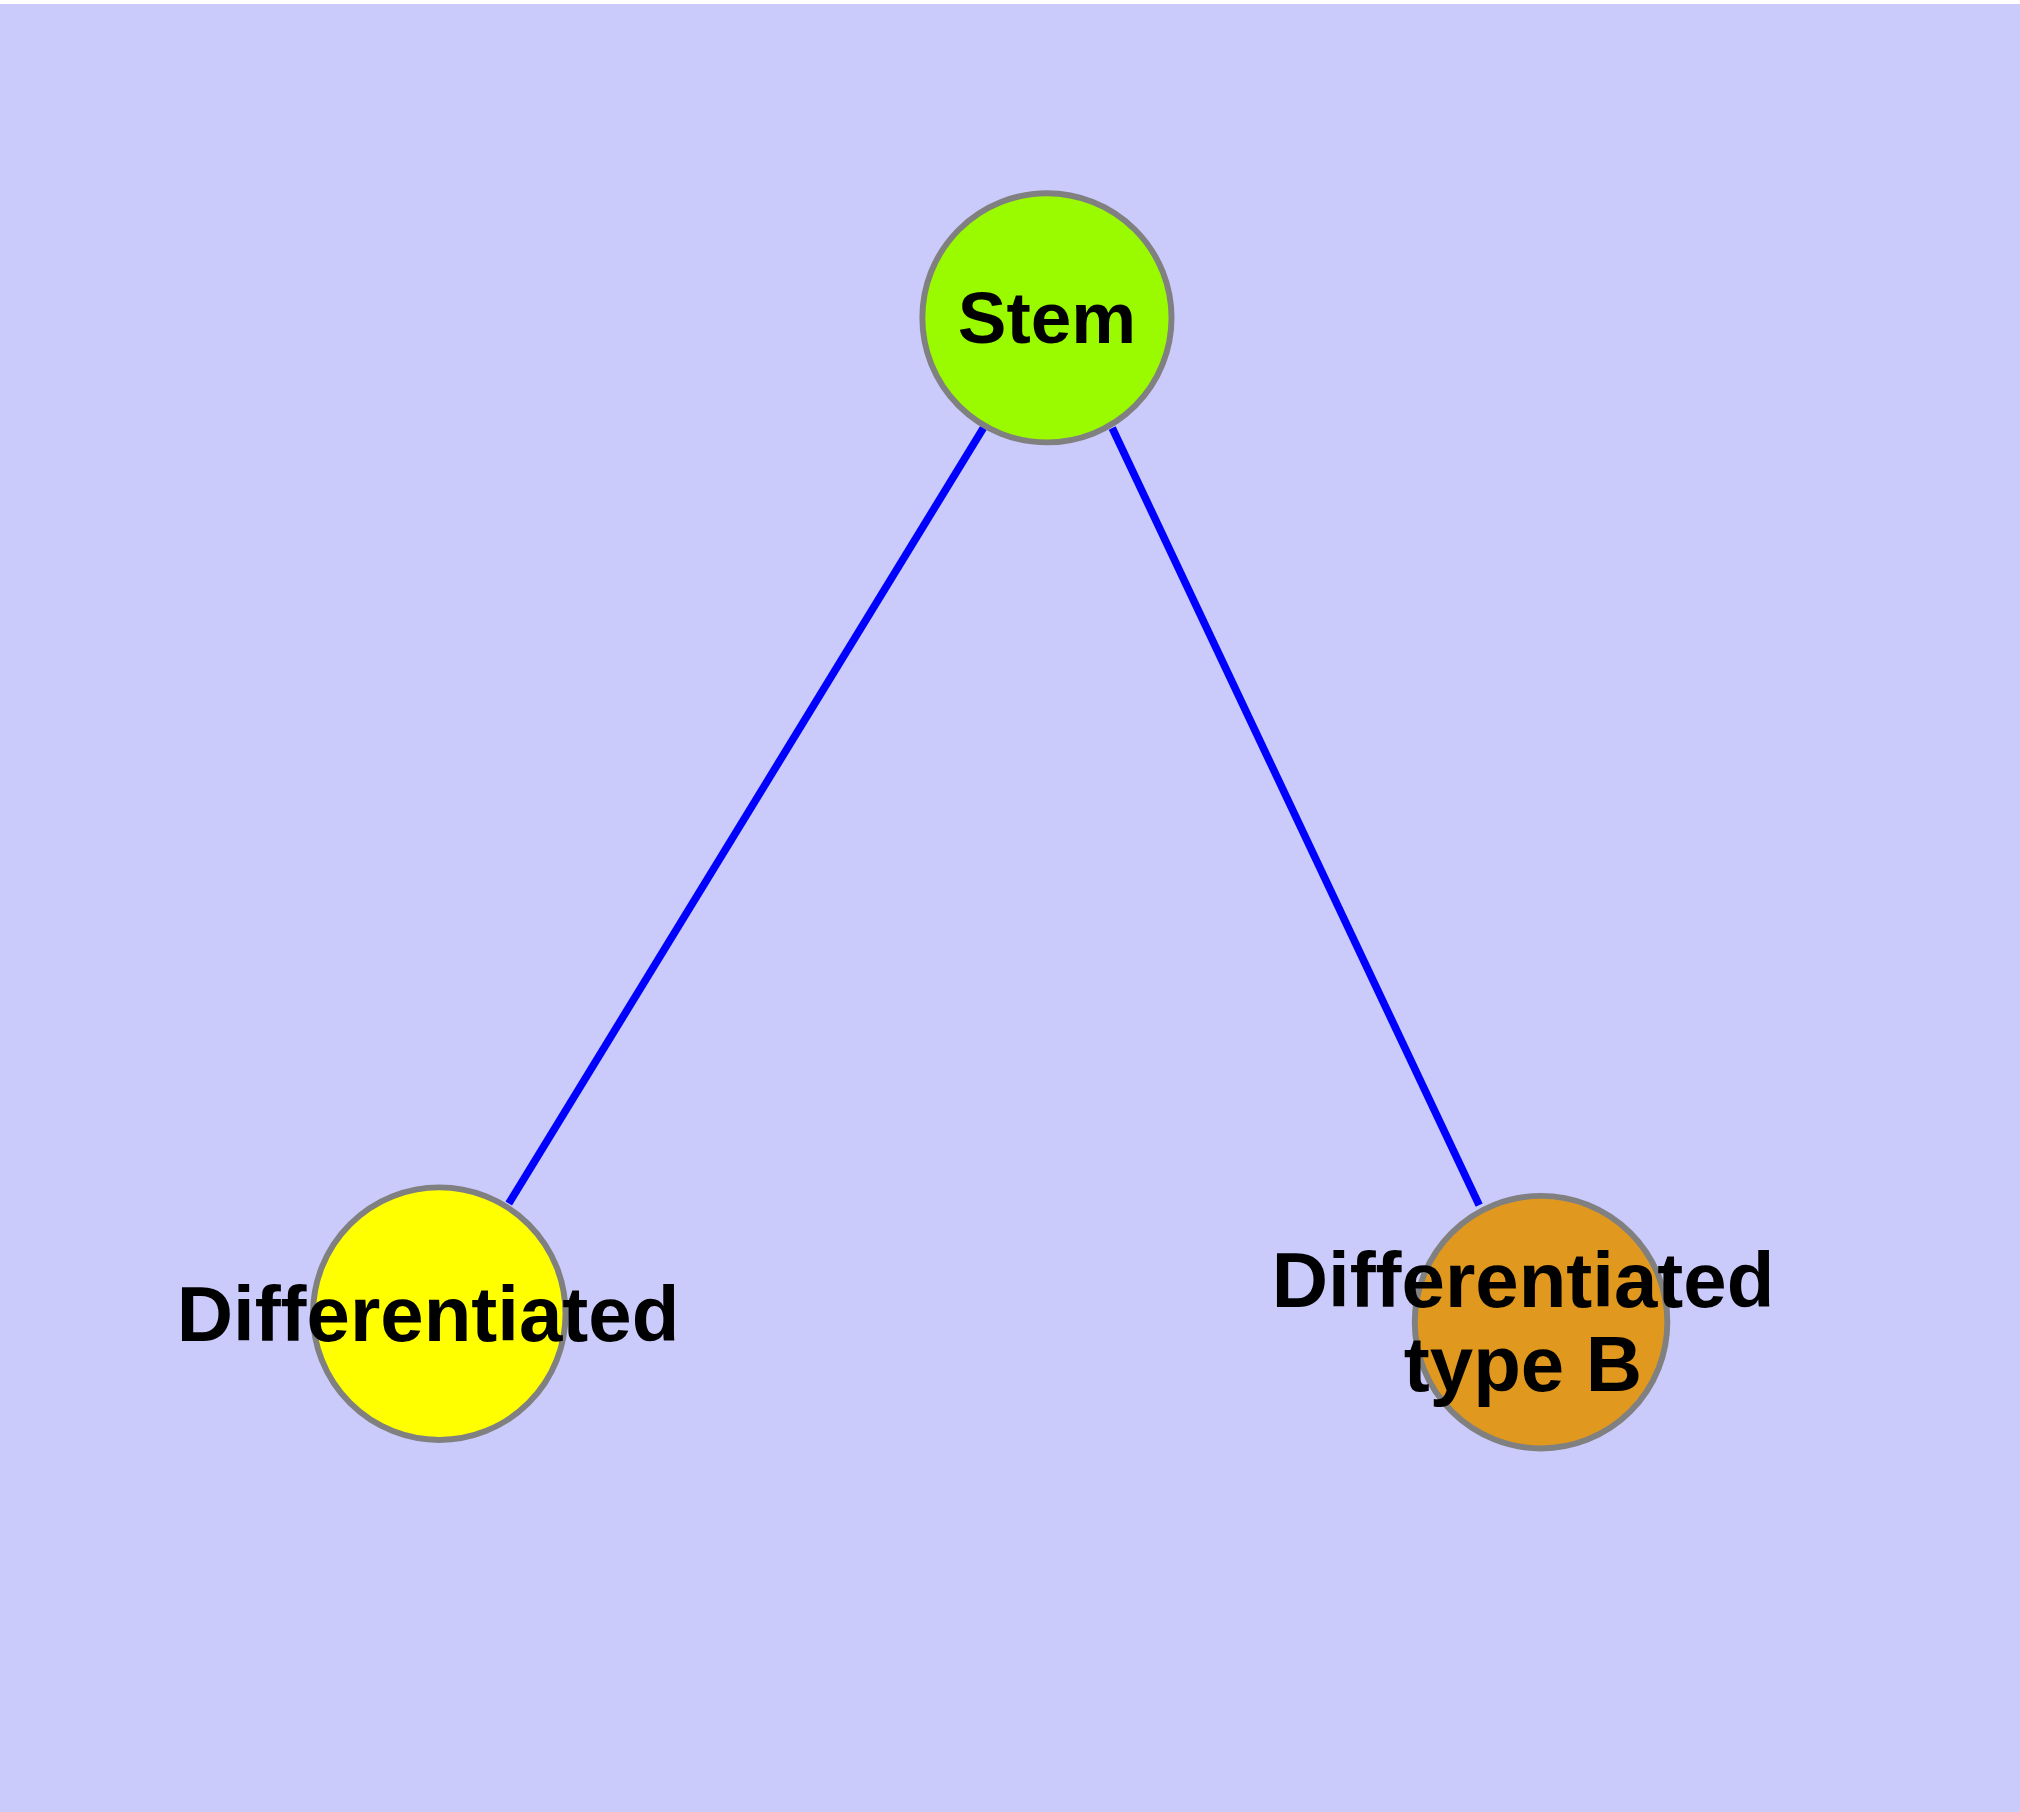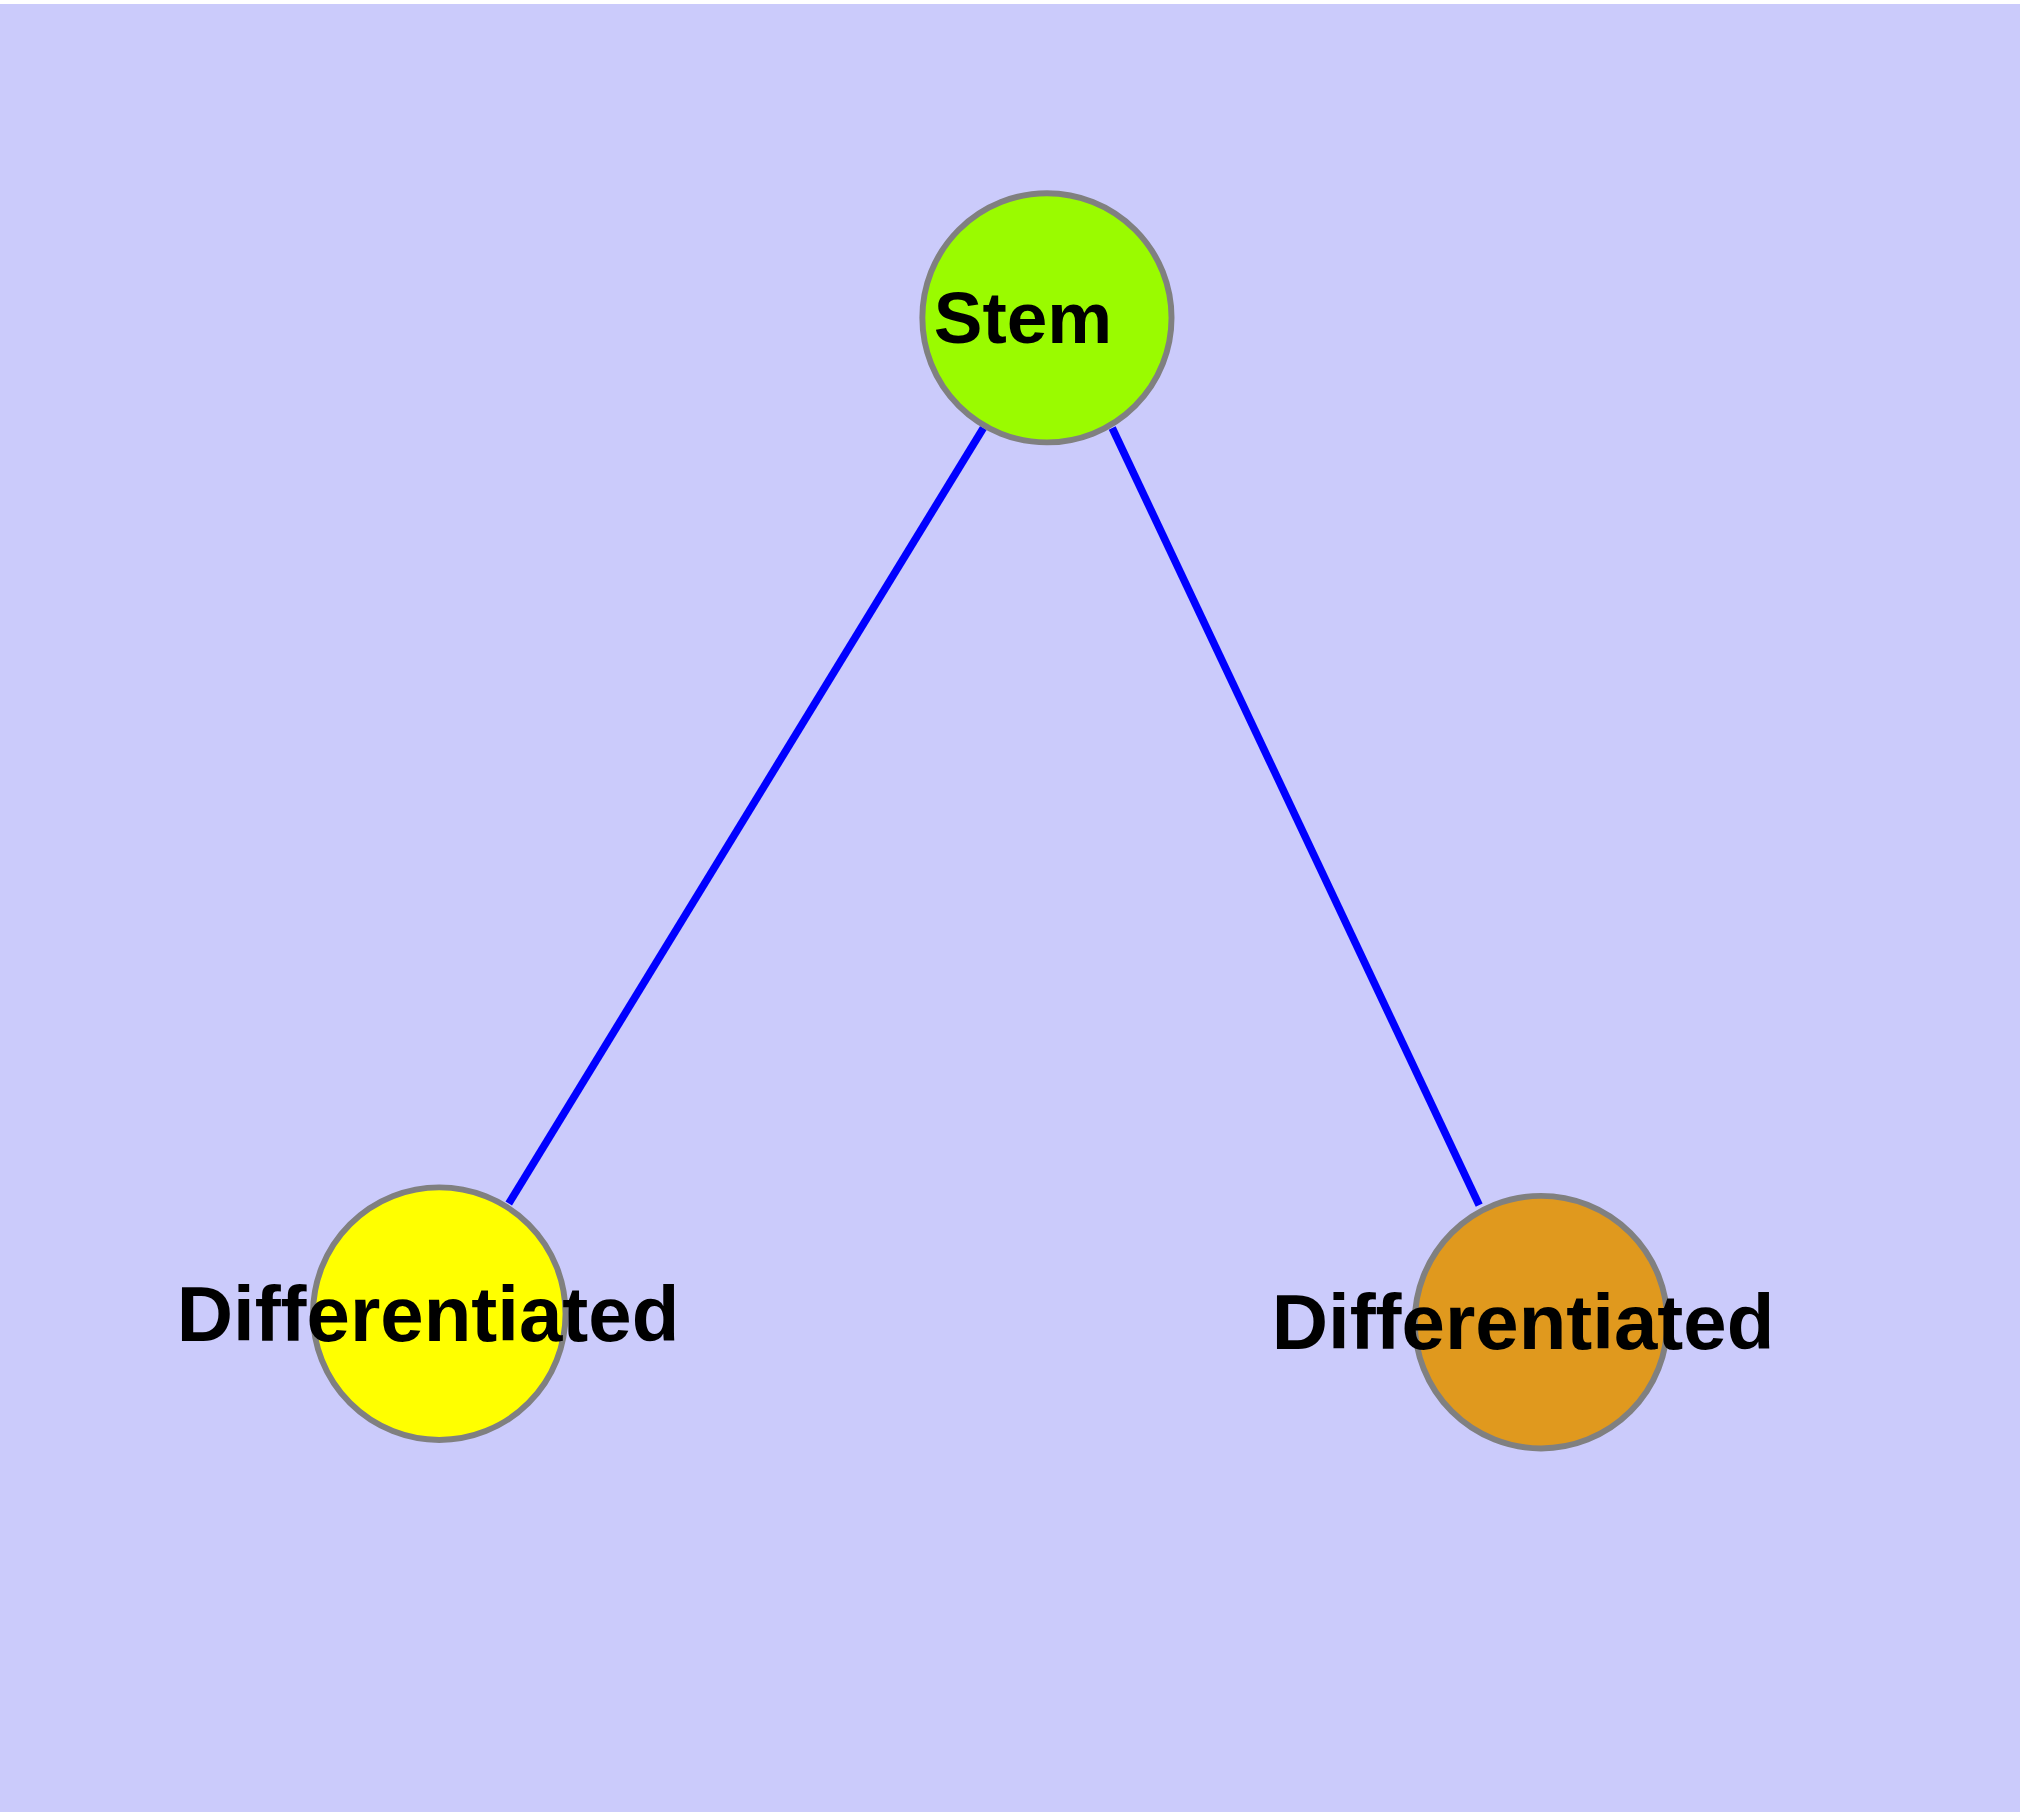--- a/index.html
+++ b/index.html
@@ -34,21 +34,21 @@
     position: absolute;
     color: #000000;
     font-weight: bold;
     text-align: center;
     white-space: nowrap;
     line-height: 1.08;
     pointer-events: none;
   }
   #label-stem {
     font-size: 73px;
-    left: 1023px;
+    left: 1047px;
     top: 318px;
     transform: translate(-50%, -50%);
   }
   #label-typea {
     font-size: 78px;
     left: 428px;
     top: 1314px;
     transform: translate(-50%, -50%);
   }
   #label-typeb {
@@ -81,16 +81,17 @@
   <div class="node-label" id="label-stem">
     <span class="label-line">Stem</span>
   </div>
 
   <div class="node-label" id="label-typea">
     <span class="label-line">Differentiated</span>
   </div>
 
   <div class="node-label" id="label-typeb">
     <span class="label-line">Differentiated</span>
+    <span class="label-line">type B</span>
   </div>
 
 </div>
 
 
 </body></html>

